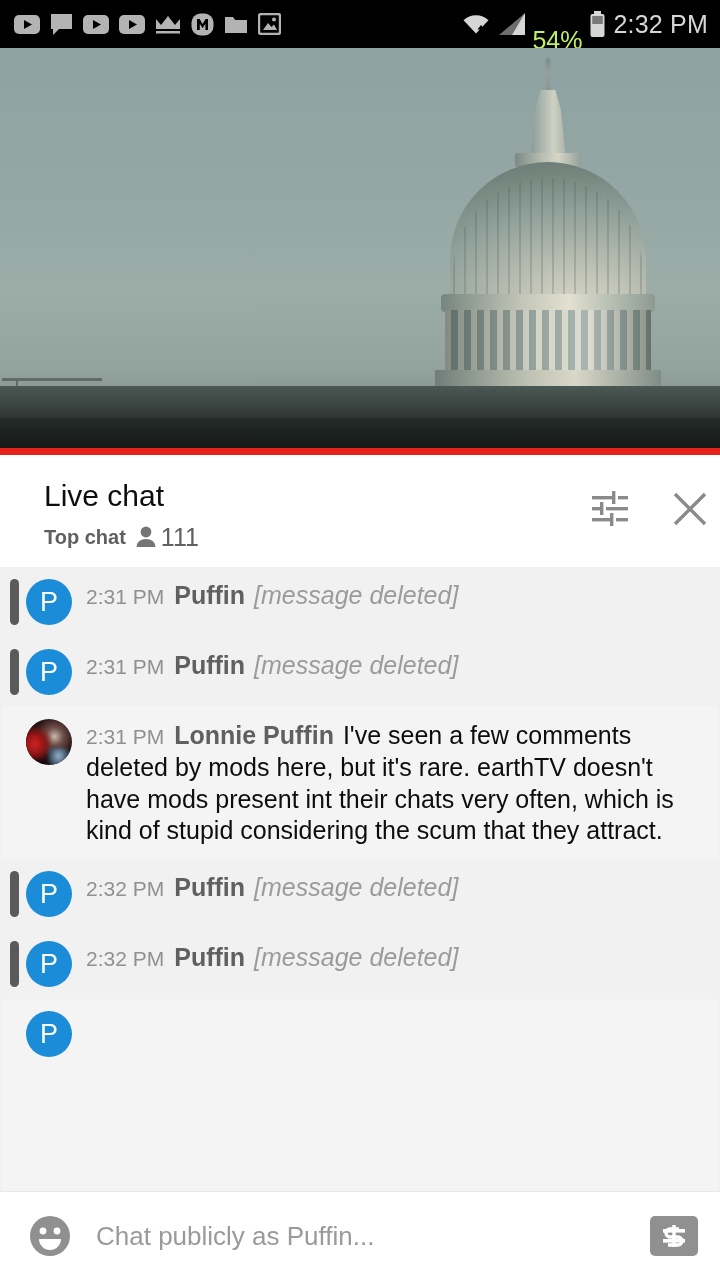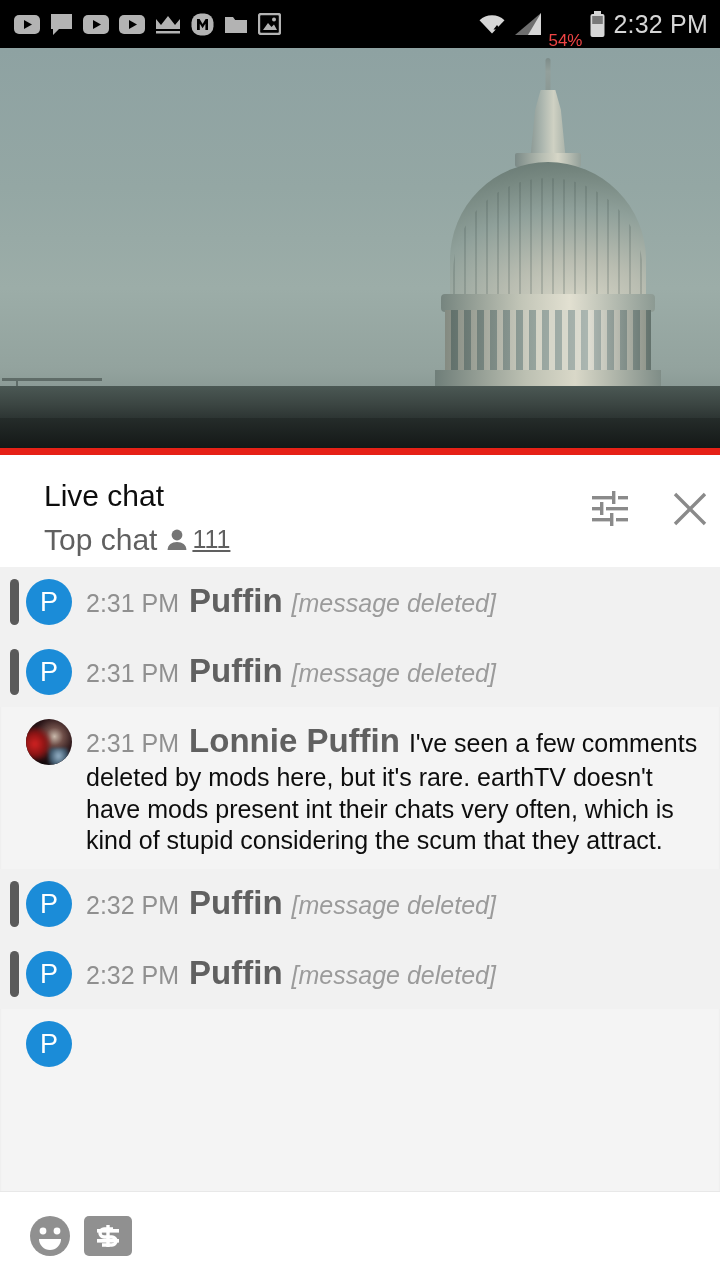--- a/index.html
+++ b/index.html
@@ -15,21 +15,21 @@
   
   .statusbar{
     position:absolute; top:0; left:0; width:720px; height:48px;
     background:#000000; display:flex; align-items:center;
     padding:0 12px 0 14px;
   }
   .sb-left{ display:flex; align-items:center; gap:10px; }
   .sb-right{ margin-left:auto; display:flex; align-items:center; gap:7px; }
   .sb-ico{ display:block; }
   .sb-text{ color:#d6d6d6; font-size:25px; letter-spacing:.2px; line-height:1; font-weight:400; }
-  .sb-pct{ color:#ef4444; font-size:17px; line-height:1;margin-top:32px; }
+  .sb-pct{ color:#bef264; font-size:25px; line-height:1;margin-top:32px; }
 
   
   .video{
     position:absolute; top:48px; left:0; width:720px; height:400px;
     overflow:hidden;
     background:linear-gradient(180deg,#8fa3a3 0%,#93a6a4 28%,#9aaaa6 52%,#8fa09c 72%,#6e7c79 88%,#3a4442 100%);
   }
   .sky{
     position:absolute; inset:0;
     background:linear-gradient(180deg,#8ea2a2 0%,#94a7a4 35%,#9cada8 60%,#93a39e 80%,#7b8985 95%,#5d6865 100%);
@@ -108,23 +108,23 @@
     position:absolute; left:0; top:448px; width:720px; height:7px; background:#e62117;
   }
 
   
   .chat-header{
     position:absolute; top:455px; left:12px; width:720px; height:112px;
     background:#ffffff; display:flex; align-items:flex-start; padding:24px 22px 0 32px;
   }
   .chat-title{ font-size:30px; color:#0d0d0d; font-weight:400; line-height:1.15; }
   .chat-sub{ display:flex; align-items:center; margin-top:9px; gap:9px; }
-  .chat-sub-text{ font-size:30px; color:#606060; font-weight:400; }
+  .chat-sub-text{ font-size:20px; color:#606060; font-weight:700; }
   .viewers{ display:flex; align-items:center; gap:4px; }
-  .viewers-count{ font-size:25px; color:#606060;text-decoration:underline; }
+  .viewers-count{ font-size:25px; color:#606060; }
   .hdr-actions{ margin-left:auto; display:flex; align-items:center; gap:40px; padding-top:10px; }
   .hdr-btn{ width:40px; height:40px; display:flex; align-items:center; justify-content:center; cursor:pointer; }
 
   
   .chat-list{
     position:absolute; top:567px; left:0; width:720px; height:624px;
     background:#f4f4f4; overflow:hidden;
     box-shadow:inset 0 2px 3px -1px rgba(0,0,0,.16);
   }
   .msg{ position:relative; display:flex; padding:12px 22px 12px 26px; }
@@ -156,22 +156,22 @@
   .avatar.photo-smile{
     background:radial-gradient(ellipse at 50% 70%, #e0a63a 0%, #c08a2c 34%, #8a6524 62%, #4c3a18 95%);
   }
   .avatar.photo-smile::before{
     content:""; position:absolute; left:12%; top:24%; width:76%; height:30%;
     background:linear-gradient(180deg, rgba(60,42,18,.75) 0%, rgba(150,110,45,.15) 100%);
     border-radius:50%; filter:blur(1.8px);
   }
   .body{ flex:1 1 auto; min-width:0; padding-top:1px; }
   .line{ font-size:25px; line-height:1.27; color:#0d0d0d; word-wrap:break-word; }
-  .time{ font-size:25px; color:#909090; margin-right:10px; }
-  .author{ font-size:33px; color:#606060; font-weight:bold; margin-right:9px; }
+  .time{ font-size:21px; color:#909090; margin-right:10px; }
+  .author{ font-size:25px; color:#606060; font-weight:bold; margin-right:9px; }
   .text{ font-size:25px; color:#0d0d0d; }
   .text.deleted-text{ color:#9b9b9b; font-style:italic; }
 
   
   .composer{
     position:absolute; left:0; bottom:0; width:720px; height:89px;
     background:#ffffff; display:flex; align-items:center; padding:0 22px 0 26px;
     border-top:1px solid #e8e8e8;
   }
   .emoji-btn{ width:48px; height:48px; flex:0 0 48px; display:flex; align-items:center; justify-content:center; cursor:pointer; }
@@ -365,20 +365,21 @@
 
   <div class="composer">
     <div class="emoji-btn">
       <svg width="46" height="46" viewBox="0 0 46 46">
         <circle cx="23" cy="23" r="20" fill="#909090"></circle>
         <circle cx="16" cy="18" r="3.4" fill="#ffffff"></circle>
         <circle cx="30" cy="18" r="3.4" fill="#ffffff"></circle>
         <path d="M12 26a11 11 0 0 0 22 0z" fill="#ffffff"></path>
       </svg>
     </div>
+    <input class="chat-input" type="text" placeholder="Chat publicly as Puffin..." style="">
     <div class="superchat-btn">
       <svg width="30" height="24" viewBox="0 0 30 24">
         <rect x="4" y="5" width="22" height="3.6" fill="#ffffff"></rect>
         <rect x="4" y="15" width="22" height="3.6" fill="#ffffff"></rect>
         <path d="M20 5 H11 a4 4 0 0 0 0 8 h8 a4 4 0 0 1 0 8 H9" fill="none" stroke="#ffffff" stroke-width="3.4"></path>
         <rect x="13.3" y="1" width="3.4" height="22" fill="#ffffff"></rect>
       </svg>
     </div>
   </div>
 

